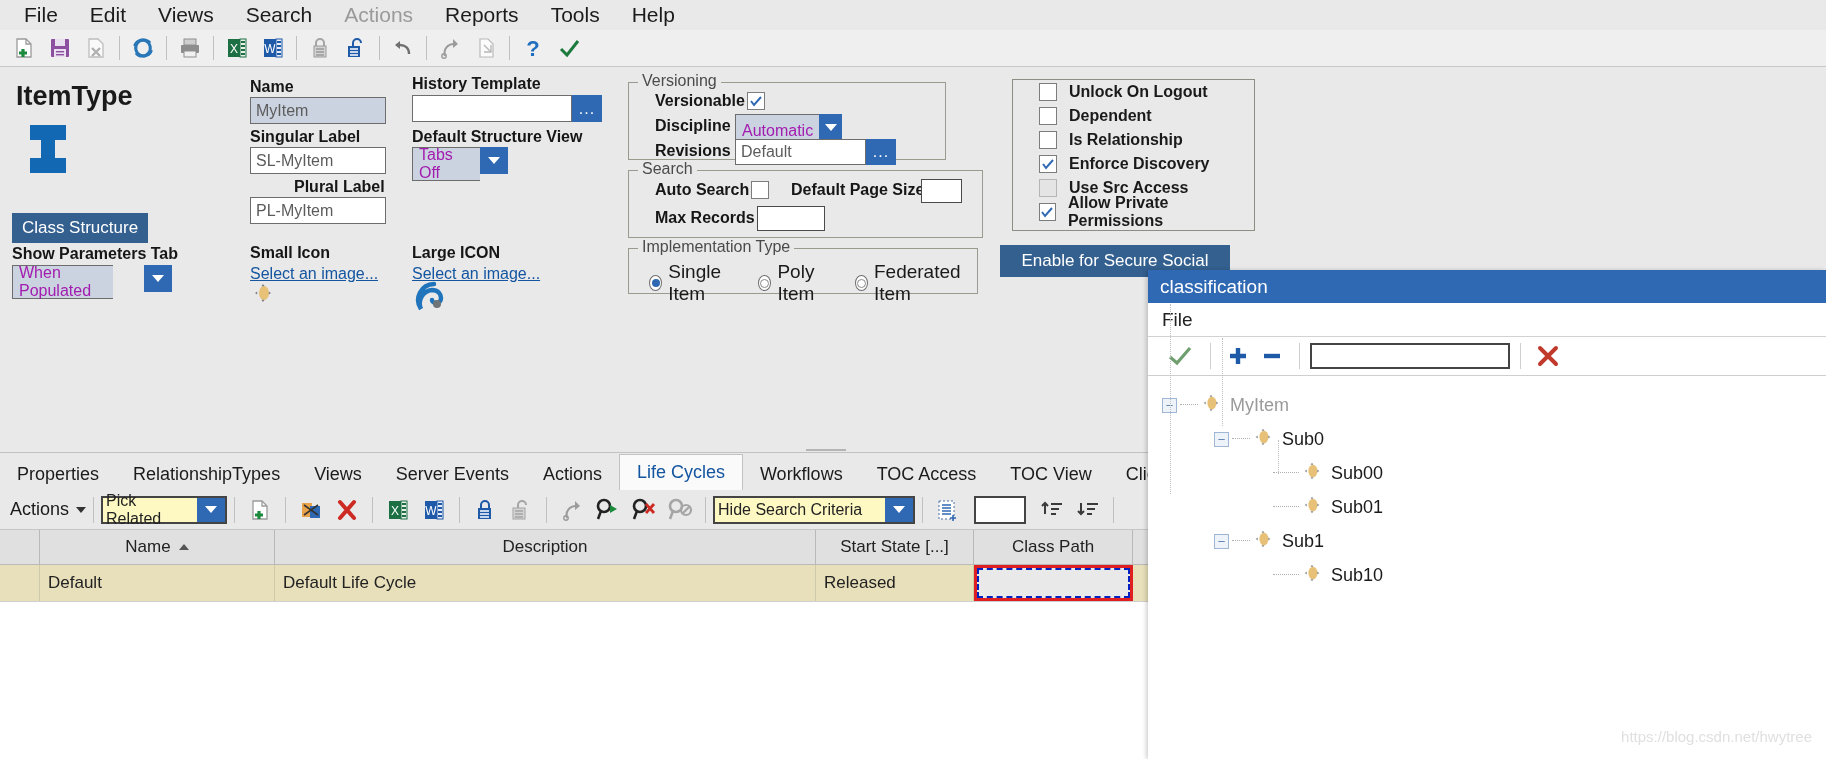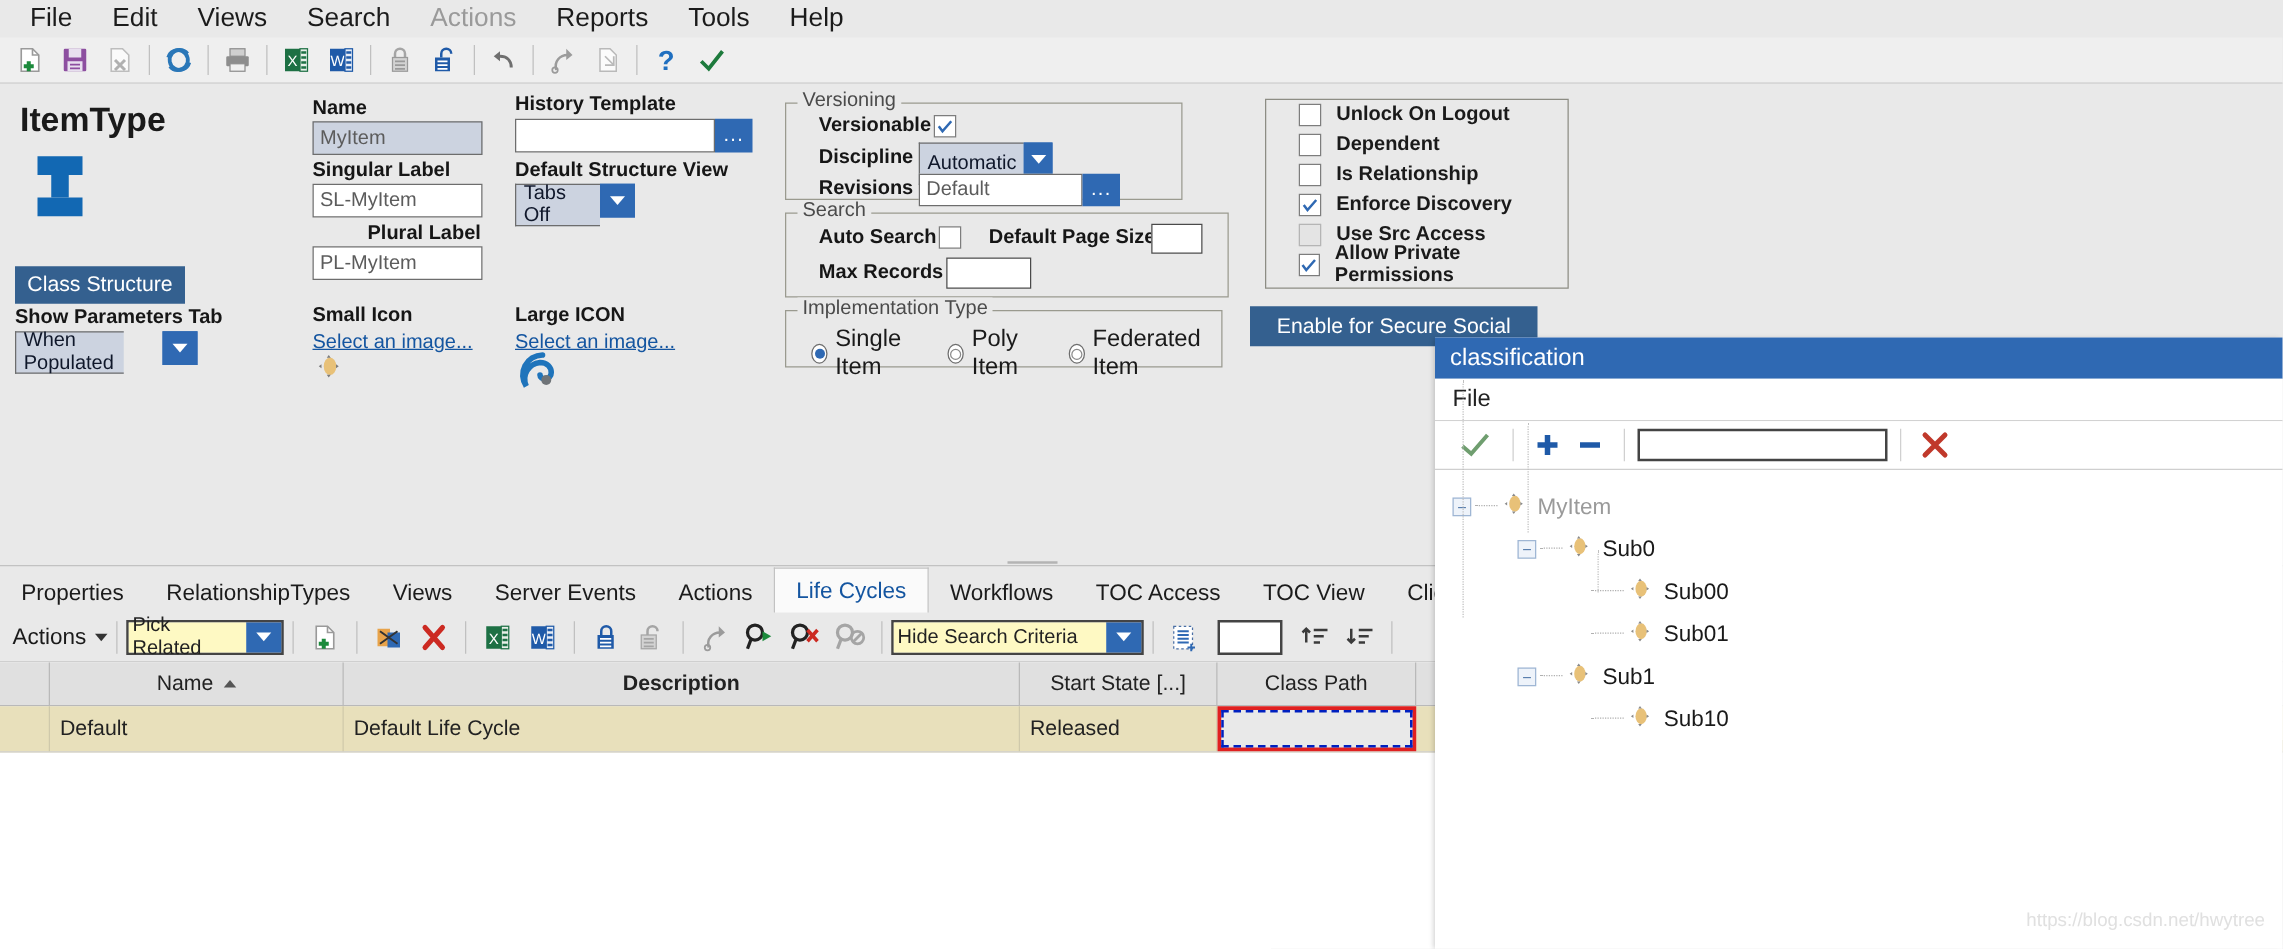--- a/index.html
+++ b/index.html
@@ -40,21 +40,21 @@
   .lbl{font-weight:bold;font-size:16px;color:#161616;}
   .txt{
     box-sizing:border-box;border:1px solid #6d6d6d;background:#ffffff;
     height:27px;font-size:16px;color:#5c5c5c;padding:2px 5px;
     display:flex;align-items:center;font-family:"Liberation Sans",sans-serif;
   }
   .txt.gray{background:#ccd3e0;}
   .combo{display:flex;height:27px;}
   .combo .cval{
     flex:1;border:1px solid #6d6d6d;border-right:none;background:#ccd3e0;
-    display:flex;align-items:center;padding:16px 6px;font-size:16px;color:#0f172a;
+    display:flex;align-items:center;padding:16px 6px;font-size:16px;color:#a21caf;
     box-sizing:border-box;
   }
   .combo .carrow{
     width:28px;background:#2f69b3;display:flex;align-items:center;justify-content:center;
     border:1px solid #2f69b3;box-sizing:border-box;
   }
   .combo .carrow i{
     display:block;width:0;height:0;border-left:6px solid transparent;
     border-right:6px solid transparent;border-top:7px solid #fff;
   }
@@ -331,21 +331,21 @@
         <rect x="6" y="2" width="36" height="15" fill="#1268b3"></rect>
         <rect x="17" y="17" width="14" height="18" fill="#1268b3"></rect>
         <rect x="6" y="35" width="36" height="15" fill="#1268b3"></rect>
       </svg>
   </div>
 
   <div class="btn-blue" style="position:absolute;left:12px;top:146px;width:136px;height:30px;">Class Structure</div>
 
   <div class="lbl" style="position:absolute;left:12px;top:178px;">Show Parameters Tab</div>
 
-  <div class="combo" style="position:absolute;left:12px;top:198px;width:146px;gap:31px;">
+  <div class="combo" style="position:absolute;left:12px;top:198px;width:160px;gap:31px;">
     <div class="cval">When Populated</div>
     <div class="carrow">
         <i></i>
       </div>
   </div>
 
   <div class="lbl" style="position:absolute;left:250px;top:11px;">Name</div>
   <div class="txt gray" style="position:absolute;left:250px;top:30px;width:136px;">MyItem</div>
 
   <div class="lbl" style="position:absolute;left:250px;top:61px;">Singular Label</div>
@@ -636,21 +636,21 @@
   <div class="gb-sep"></div>
 </div>
 
 <div class="grid">
   <div class="grid-head">
     <div class="gh" style="width:40px;"></div>
     <div class="gh" style="width:235px;">
       <span>Name</span>
       <span style="margin-left:8px;width:0;height:0;border-left:5px solid transparent;border-right:5px solid transparent;border-bottom:6px solid #555;"></span>
     </div>
-    <div class="gh" style="width:541px;font-weight:bold;">Description</div>
+    <div class="gh" style="width:541px;">Description</div>
     <div class="gh" style="width:158px;">Start State [...]</div>
     <div class="gh" style="width:159px;">Class Path</div>
     <div class="gh" style="width:30px;border-right:none;"></div>
   </div>
   <div class="grid-row">
     <div class="gc" style="width:40px;"></div>
     <div class="gc" style="width:235px;">Default</div>
     <div class="gc" style="width:541px;">Default Life Cycle</div>
     <div class="gc" style="width:158px;">Released</div>
     <div class="sel-cell" style="width:159px;">

